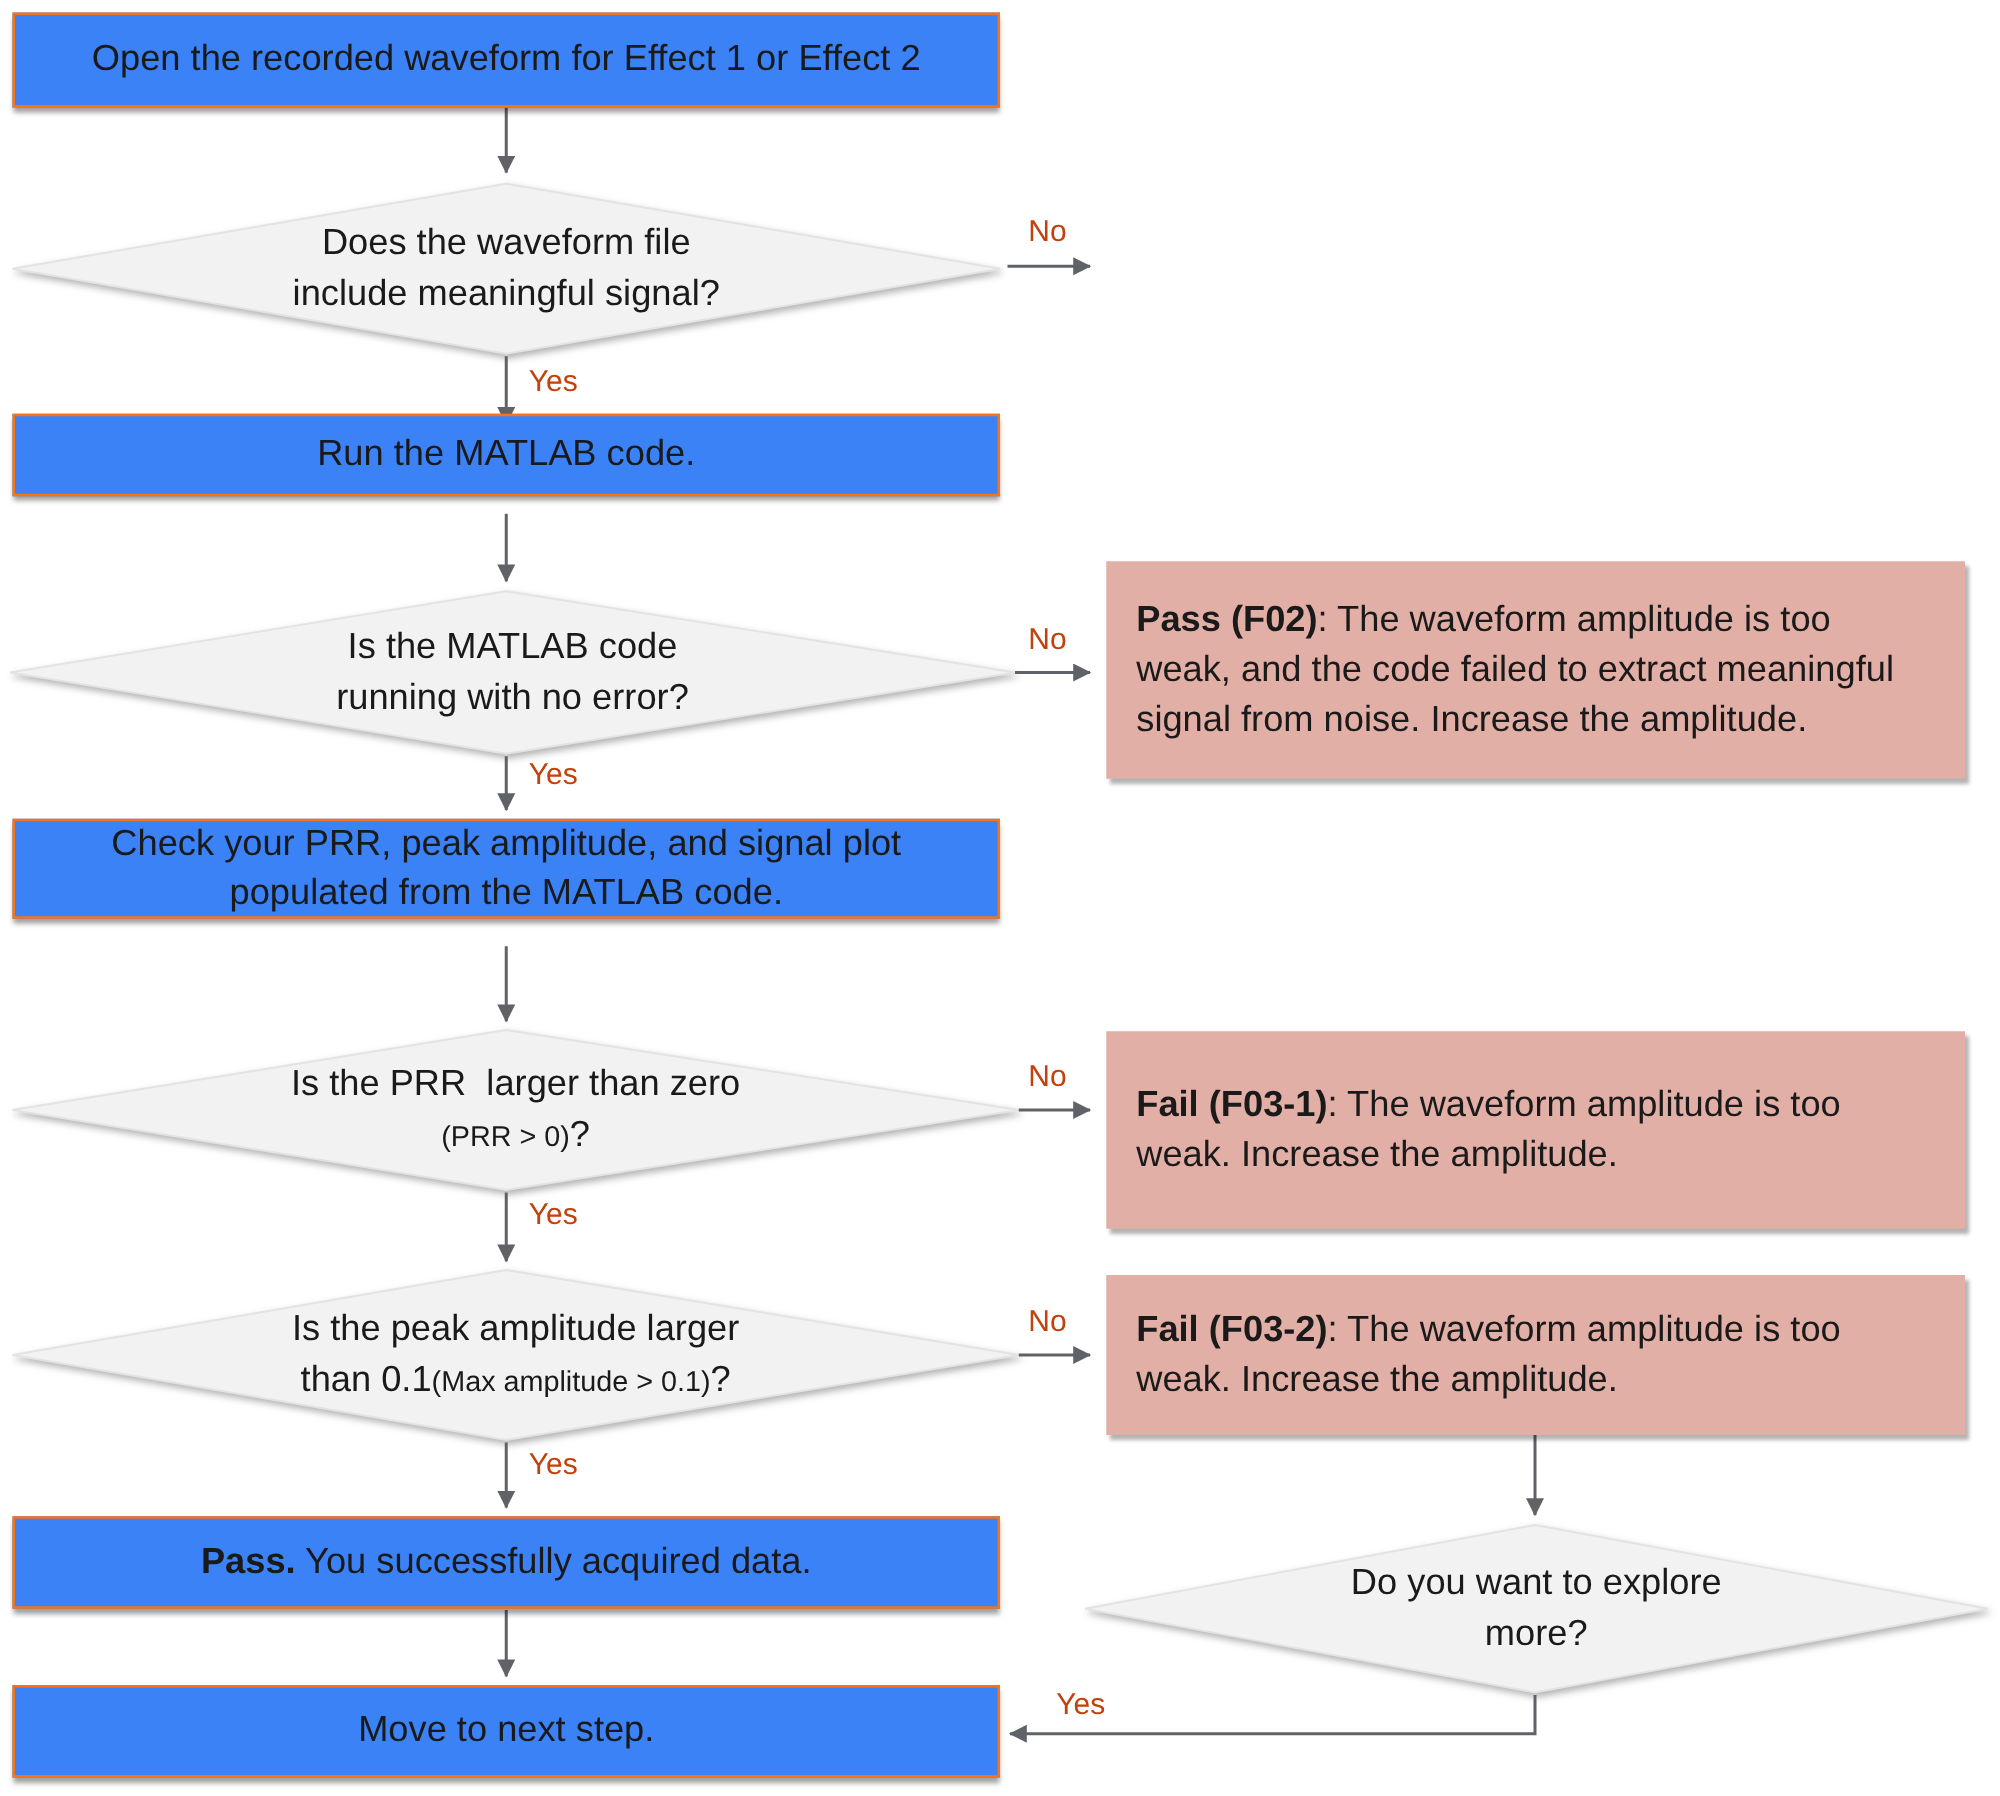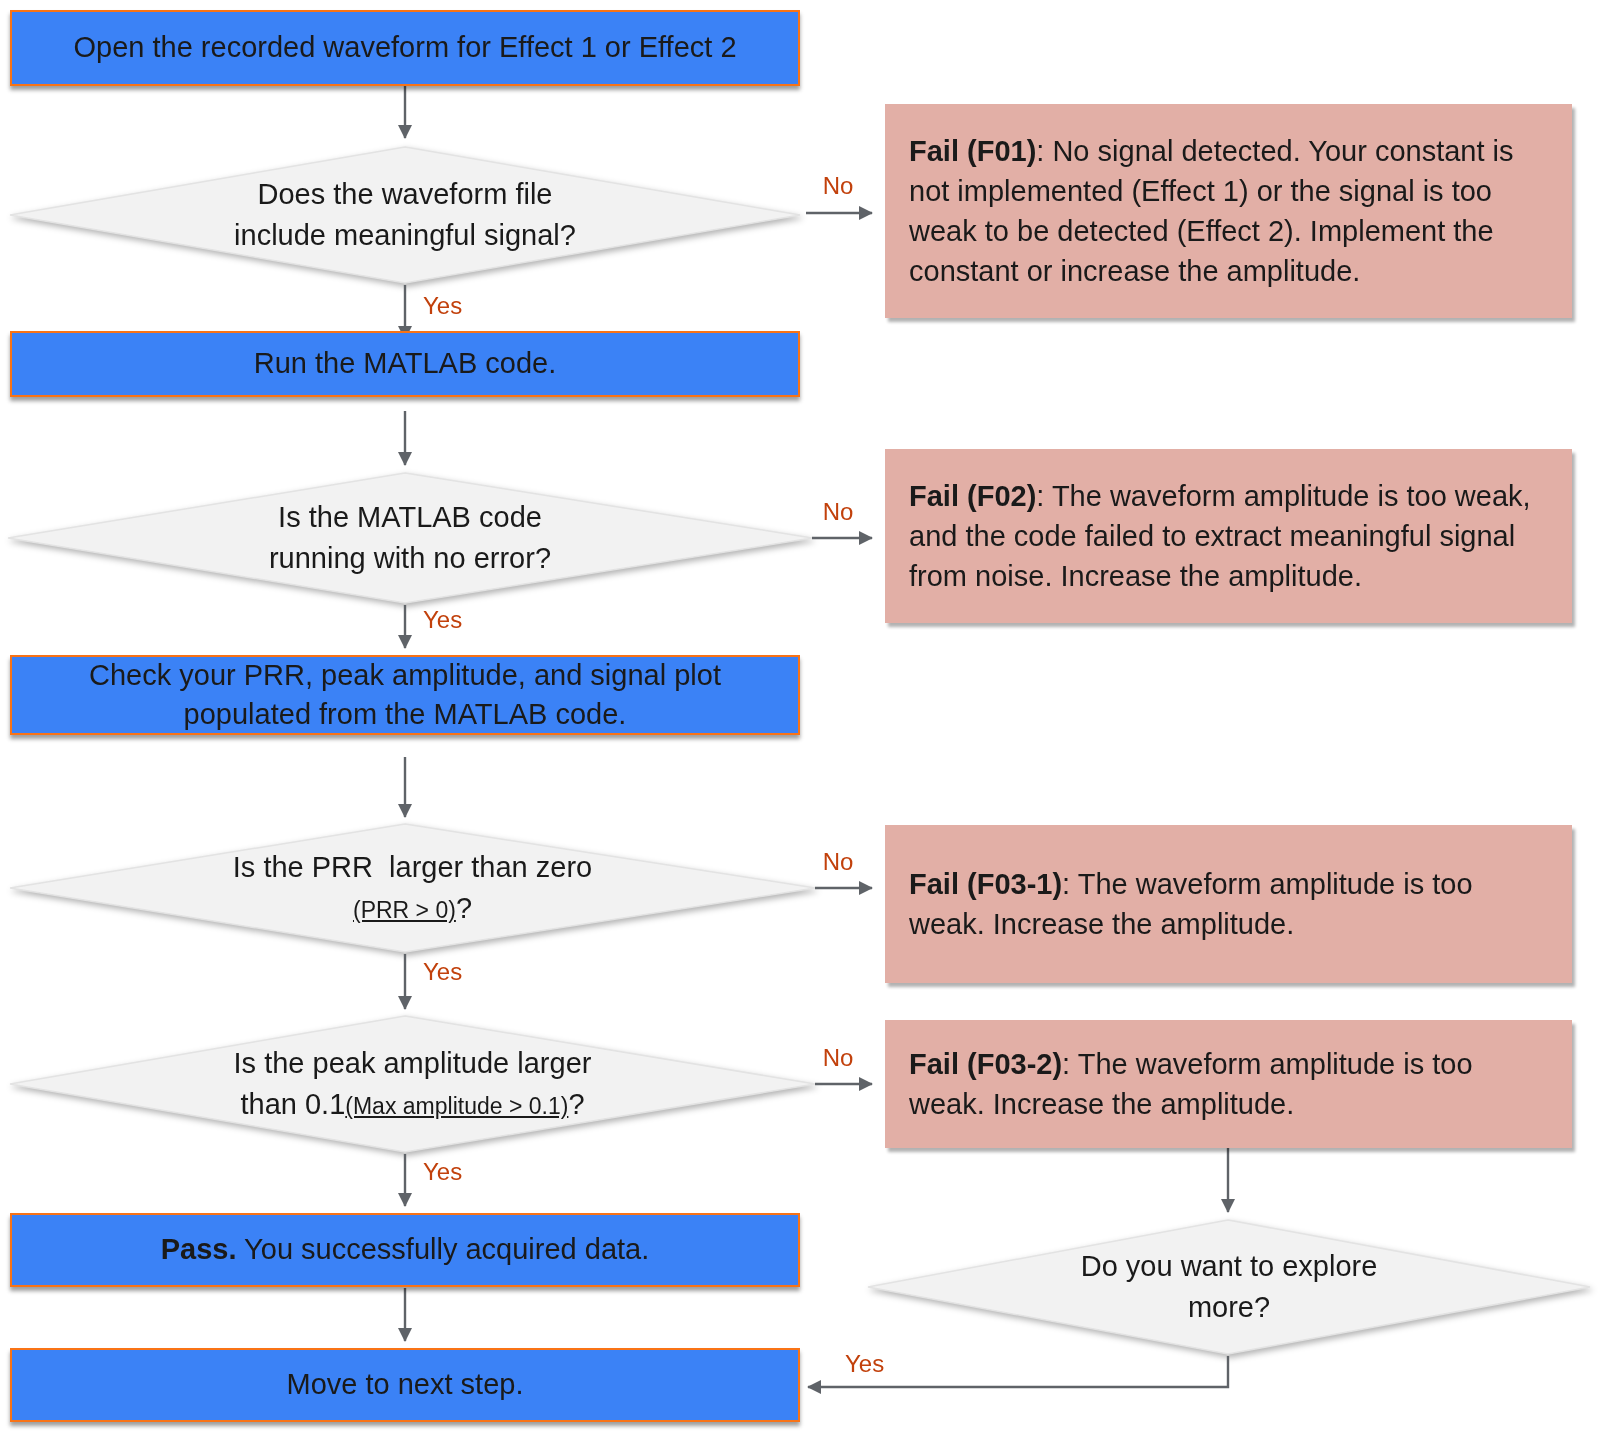--- a/index.html
+++ b/index.html
@@ -10,21 +10,21 @@
   .conn{stroke:#5f6368;stroke-width:2.4;fill:none;}
   .node{position:absolute;display:flex;align-items:center;justify-content:center;
         text-align:center;font-size:29px;line-height:1.35;}
   .process{background:#3b82f6;border:2px solid #f97316;box-shadow:0 4px 4px rgba(0,0,0,0.38);
            box-sizing:border-box;}
   .fail{background:#e2afa6;box-shadow:3px 4px 3px rgba(0,0,0,0.30);box-sizing:border-box;
         justify-content:flex-start;text-align:left;padding:6px 24px;line-height:1.38;}
   .fail .inner{text-align:left;width:100%;}
   .dtext{position:absolute;display:flex;flex-direction:column;align-items:center;justify-content:center;
          text-align:center;font-size:29px;line-height:1.42;pointer-events:none;}
-  .small{font-size:23px;text-decoration:underline;}
+  .small{font-size:23px;}
   b{font-weight:bold;}
   .elabel{position:absolute;font-size:24px;color:#c2410c;white-space:nowrap;}
   .elabel.c{width:60px;text-align:center;}
 </style>
 </head>
 <body>
 
 <div class="canvas">
 
   <svg class="layer" viewBox="0 0 1600 1437" aria-hidden="true">
@@ -70,26 +70,23 @@
   </div>
 
   <div class="node process" style="left:10px;top:1213px;width:790px;height:74px">
     <span><b>Pass.</b> <span>You successfully acquired data.</span></span>
   </div>
 
   <div class="node process" style="left:10px;top:1348px;width:790px;height:74px">
     <span>Move to next step.</span>
   </div>
 
-  <div class="node fail" style="left:885px;top:104px;width:687px;height:214px">
-    <div class="inner"><b>Fail (F01)</b><span>: No signal detected. Your constant is not implemented (Effect 1) or the signal is too weak to be detected (Effect 2). Implement the constant or increase the amplitude.</span></div>
-  </div>
 
   <div class="node fail" style="left:885px;top:449px;width:687px;height:174px">
-    <div class="inner"><b>Fail (F02)</b><span>: The waveform amplitude is too weak, and the code failed to extract meaningful signal from noise. Increase the amplitude.</span></div>
+    <div class="inner"><b>Pass (F02)</b><span>: The waveform amplitude is too weak, and the code failed to extract meaningful signal from noise. Increase the amplitude.</span></div>
   </div>
 
   <div class="node fail" style="left:885px;top:825px;width:687px;height:158px">
     <div class="inner"><b>Fail (F03-1)</b><span>: The waveform amplitude is too weak. Increase the amplitude.</span></div>
   </div>
 
   <div class="node fail" style="left:885px;top:1020px;width:687px;height:128px">
     <div class="inner"><b>Fail (F03-2)</b><span>: The waveform amplitude is too weak. Increase the amplitude.</span></div>
   </div>
 

